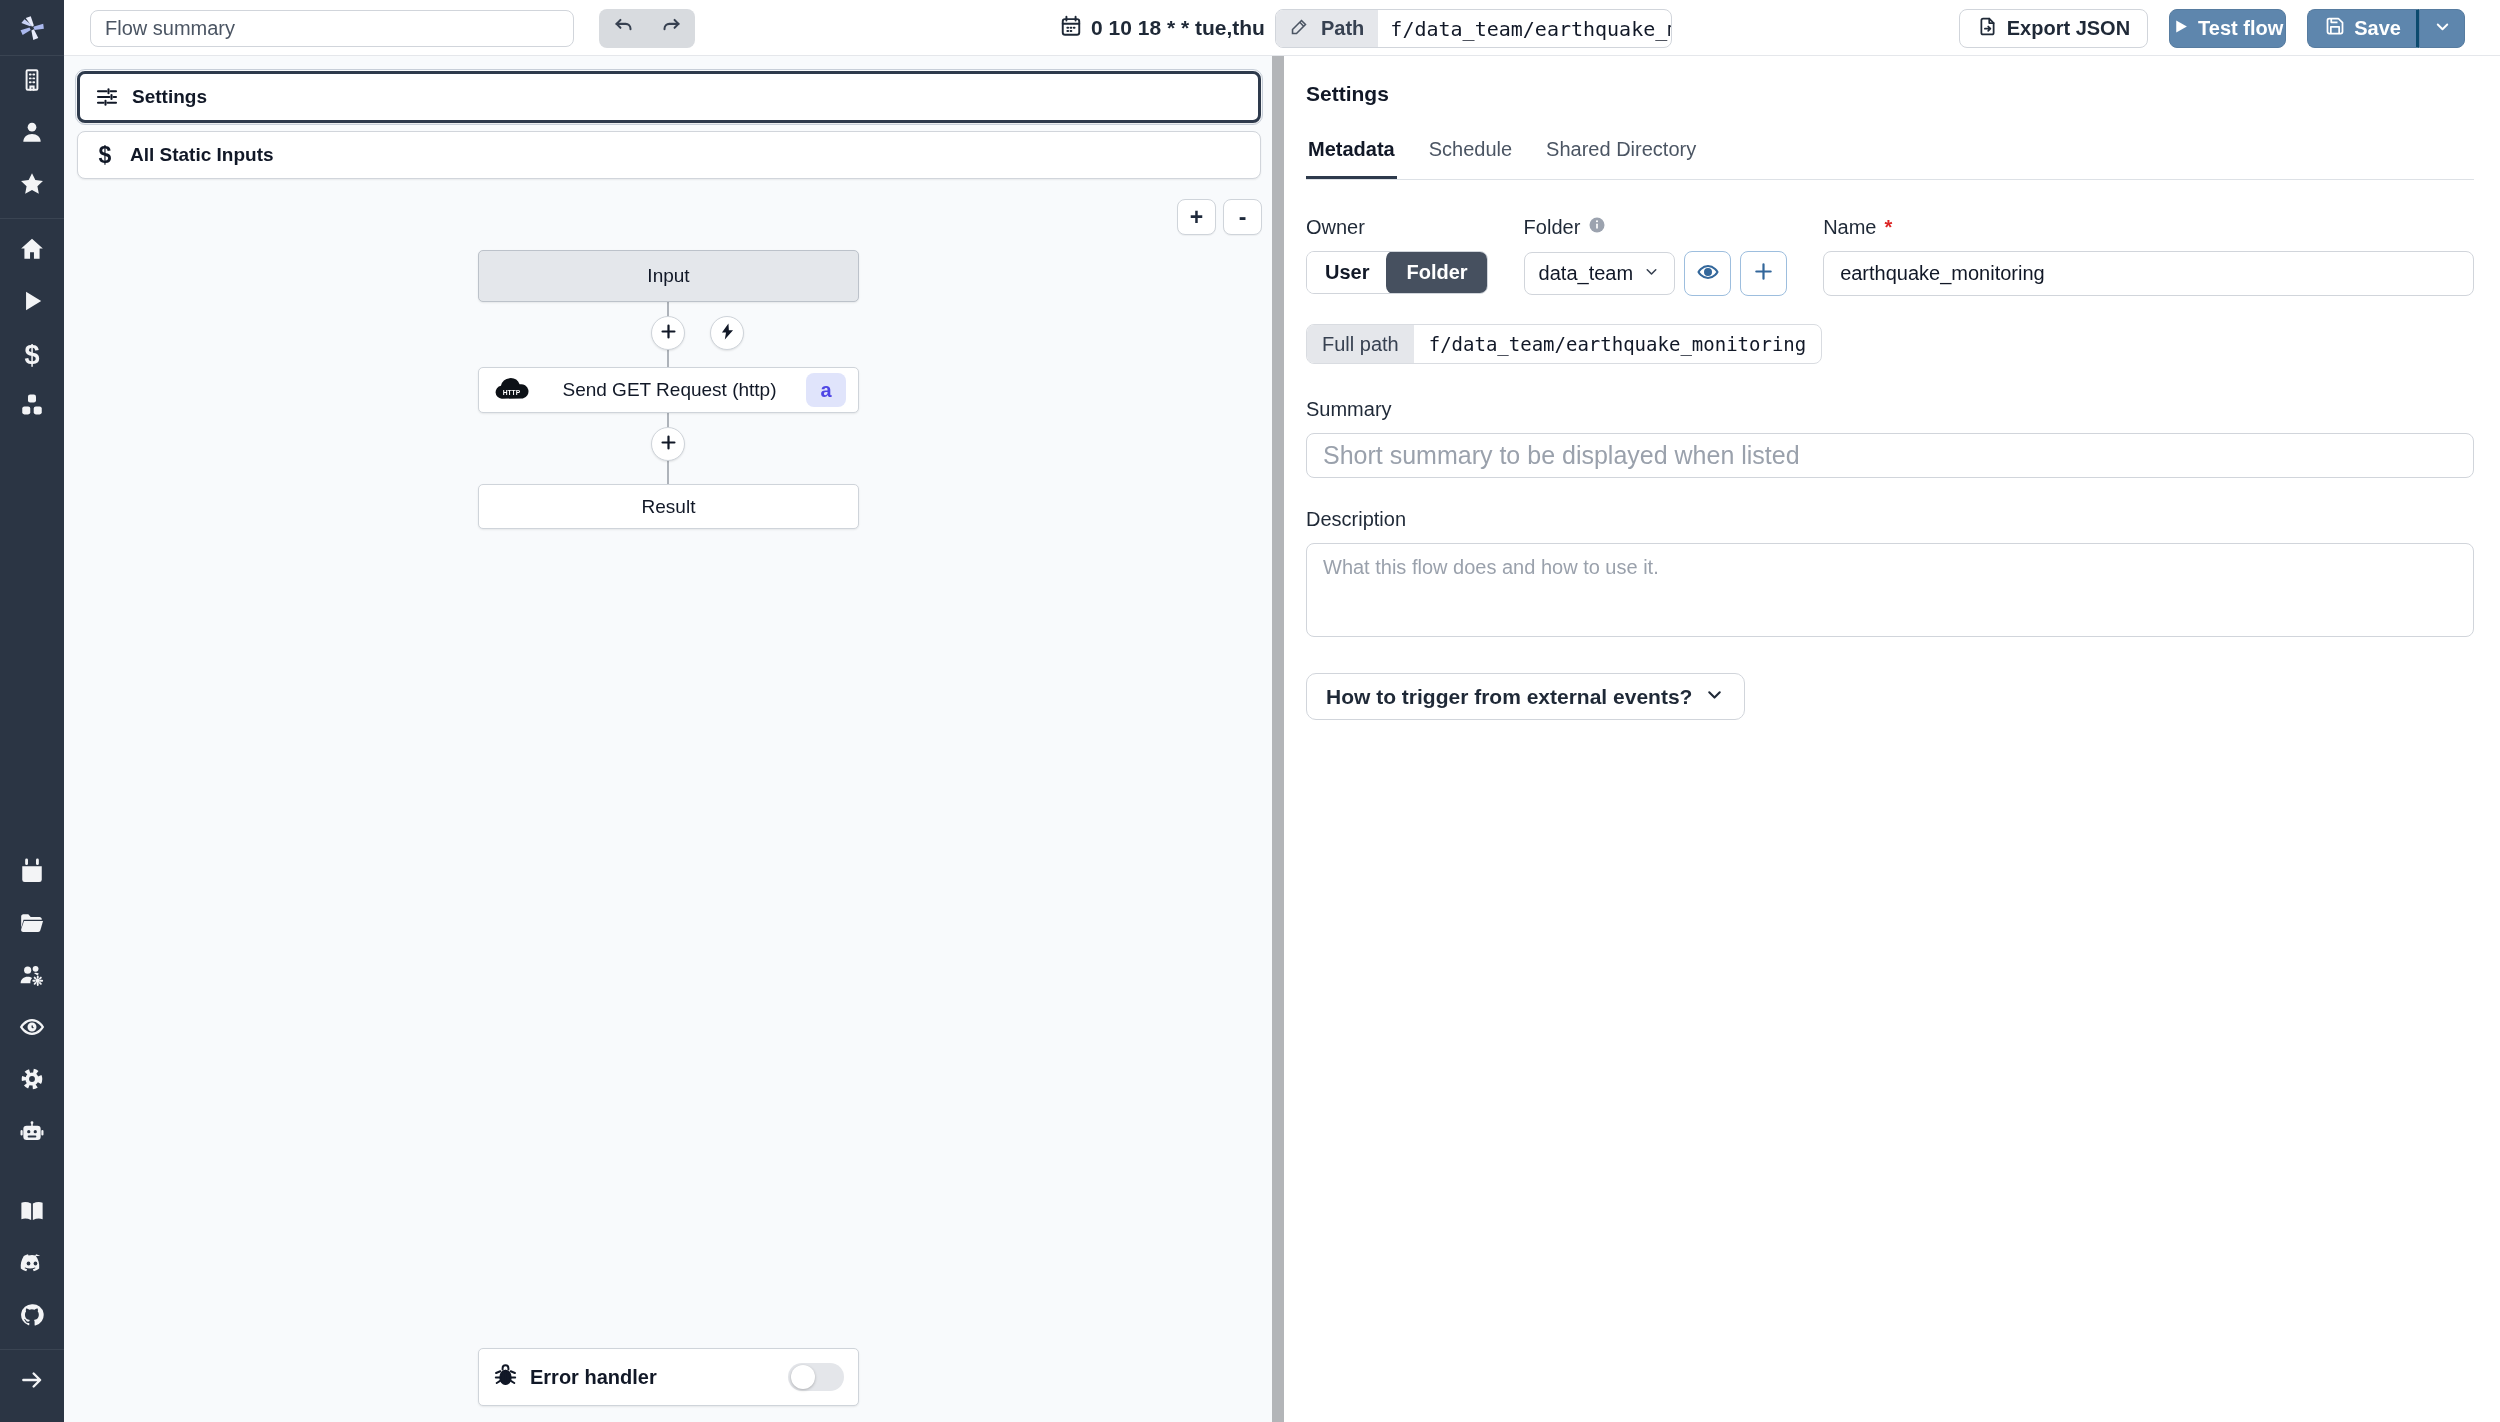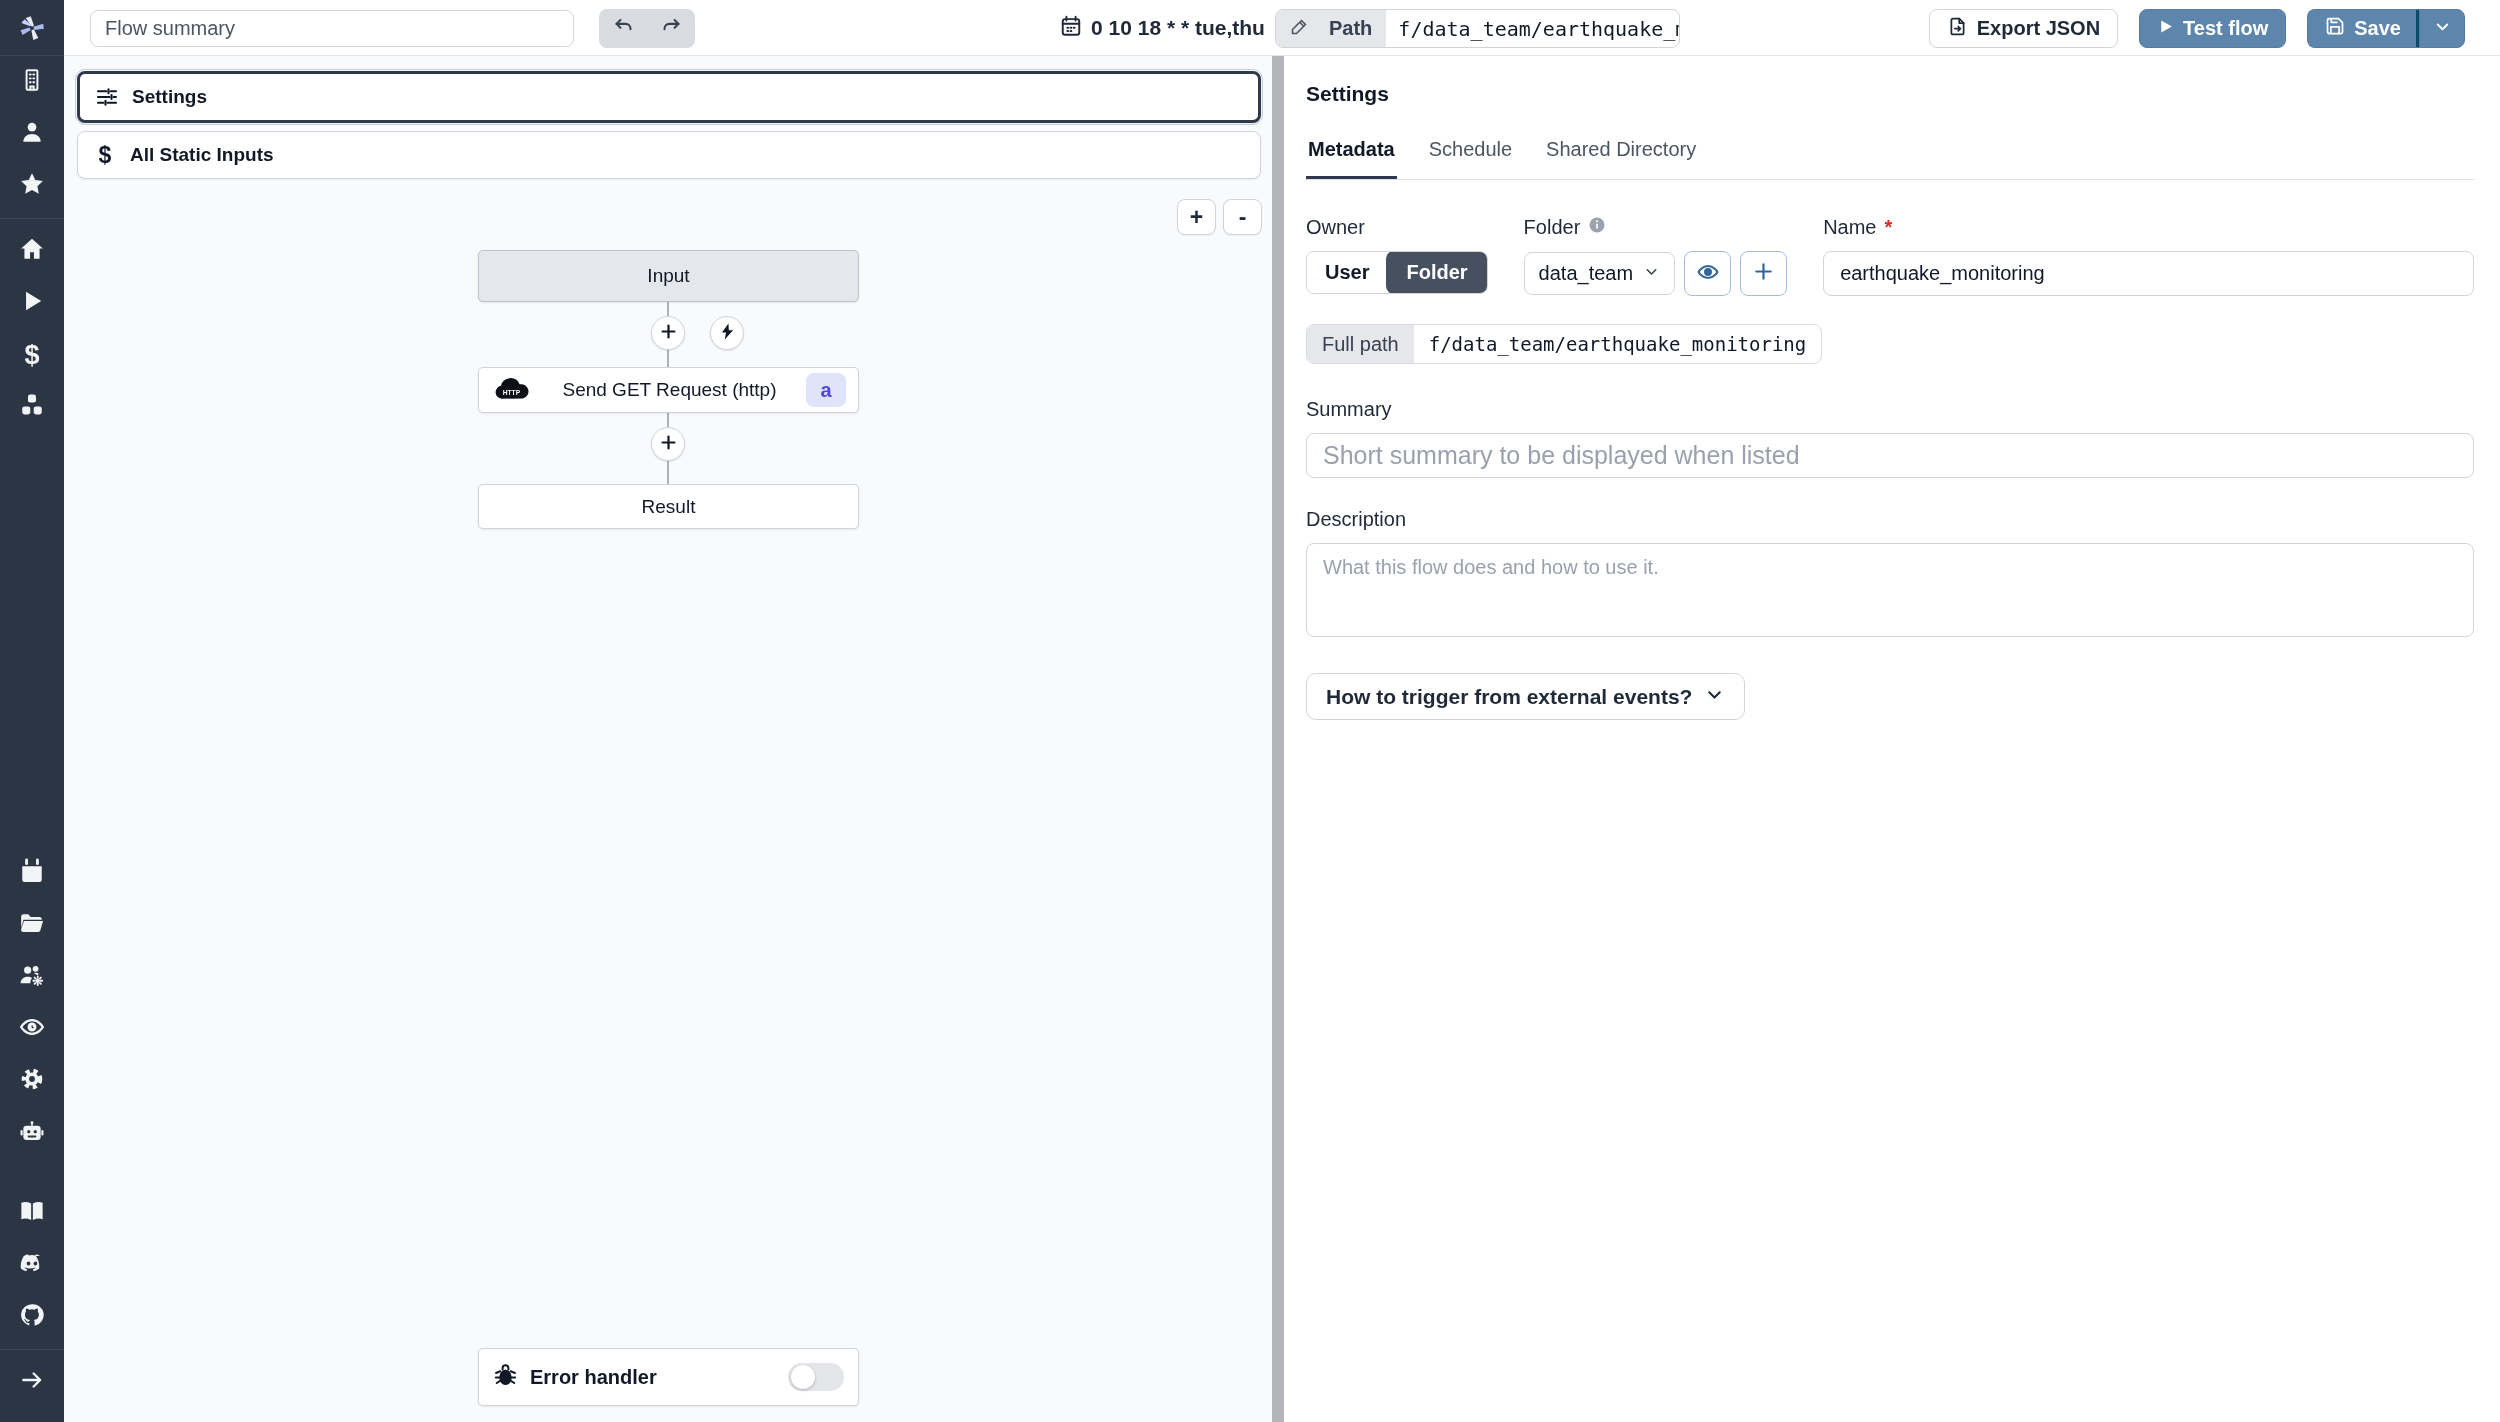--- a/index.html
+++ b/index.html
@@ -27,31 +27,31 @@
     font-family:"Liberation Sans", sans-serif; color:#111827; outline:none; }
   #summary-input::placeholder { color:#4b5563; }
   #undo-redo { position:absolute; left:535px; top:9px; height:39px; background:#d8dbdf;
     border-radius:8px; display:flex; align-items:center; }
   #undo-redo .ur-btn { width:48px; height:39px; display:flex; align-items:center; justify-content:center; cursor:pointer; }
   #undo-redo svg { width:21px; height:21px; }
   #schedule { position:absolute; left:996px; top:0; height:56px; display:flex; align-items:center; gap:9px; }
   #schedule .cron { font-size:21px; font-weight:700; color:#1f2937; }
   #path-pill { position:absolute; left:1211px; top:9px; height:39px; display:inline-flex;
     border:1px solid #d1d5db; border-radius:8px; overflow:hidden; background:#fff; align-items:stretch; }
-  #path-pill .path-label { background:#e5e7eb; display:flex; align-items:center; gap:20px;
+  #path-pill .path-label { background:#e5e7eb; display:flex; align-items:center; gap:12px;
     padding:0 14px; font-size:20px; font-weight:600; color:#374151; }
   #path-pill .path-value { display:flex; align-items:center; padding:0 12px; font-size:20px;
     color:#111827; white-space:nowrap; max-width:293px; overflow:hidden; }
   #topbar-actions { position:absolute; right:35px; top:9px; height:39px; display:flex; gap:21px; }
   .btn { display:inline-flex; align-items:center; justify-content:center; gap:9px; height:39px;
     border-radius:8px; font-size:20px; cursor:pointer; white-space:nowrap; }
   .btn-outline { background:#fff; border:1px solid #d1d5db; color:#1f2937; font-weight:600; padding:0 17px; }
   .btn-blue { background:#5e86ad; color:#fff; font-weight:700; border:1px solid #567d a3; }
   .btn-blue { border:1px solid #577ca0; }
-  #test-flow-btn { padding:0 17px; }
+  #test-flow-btn { padding:0 2px; }
   #save-split { display:inline-flex; }
   #save-split .save-main { padding:0 15px 0 17px; border-radius:8px 0 0 8px; border-right:3px solid #0c4a6e; }
   #save-split .save-caret { width:46px; border-radius:0 8px 8px 0; }
 
   
   #main { position:absolute; left:64px; top:56px; right:0; bottom:0; display:flex; }
   #graph-panel { position:relative; width:1208px; flex:0 0 auto; background:#f8fafc; overflow:hidden; }
   #resize-bar { width:12px; flex:0 0 auto; background:#b3b5b8; cursor:col-resize; }
   #settings-panel { flex:1 1 auto; background:#fff; padding:24px 26px 0 22px; overflow:hidden; }
 

